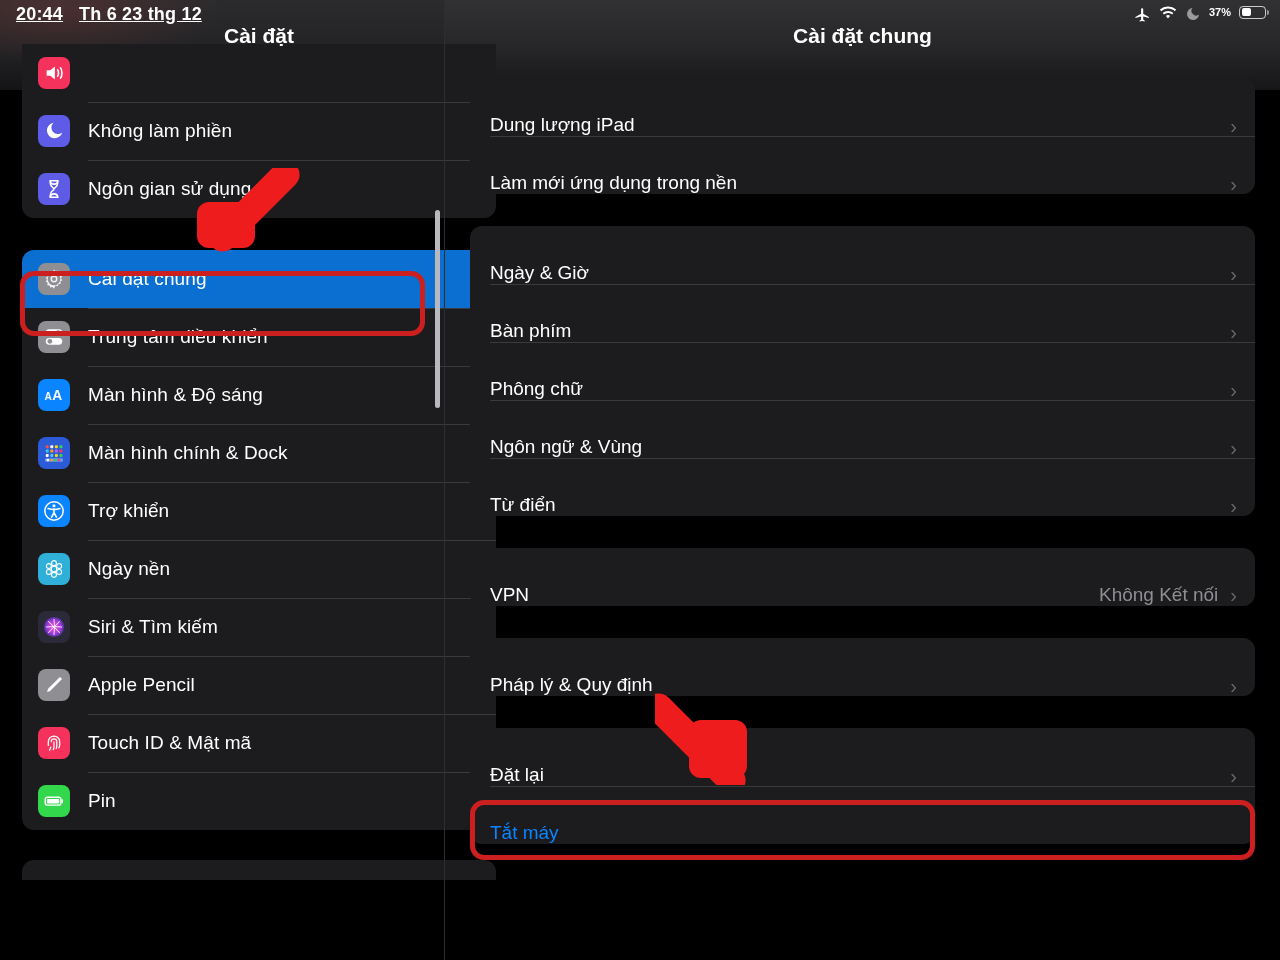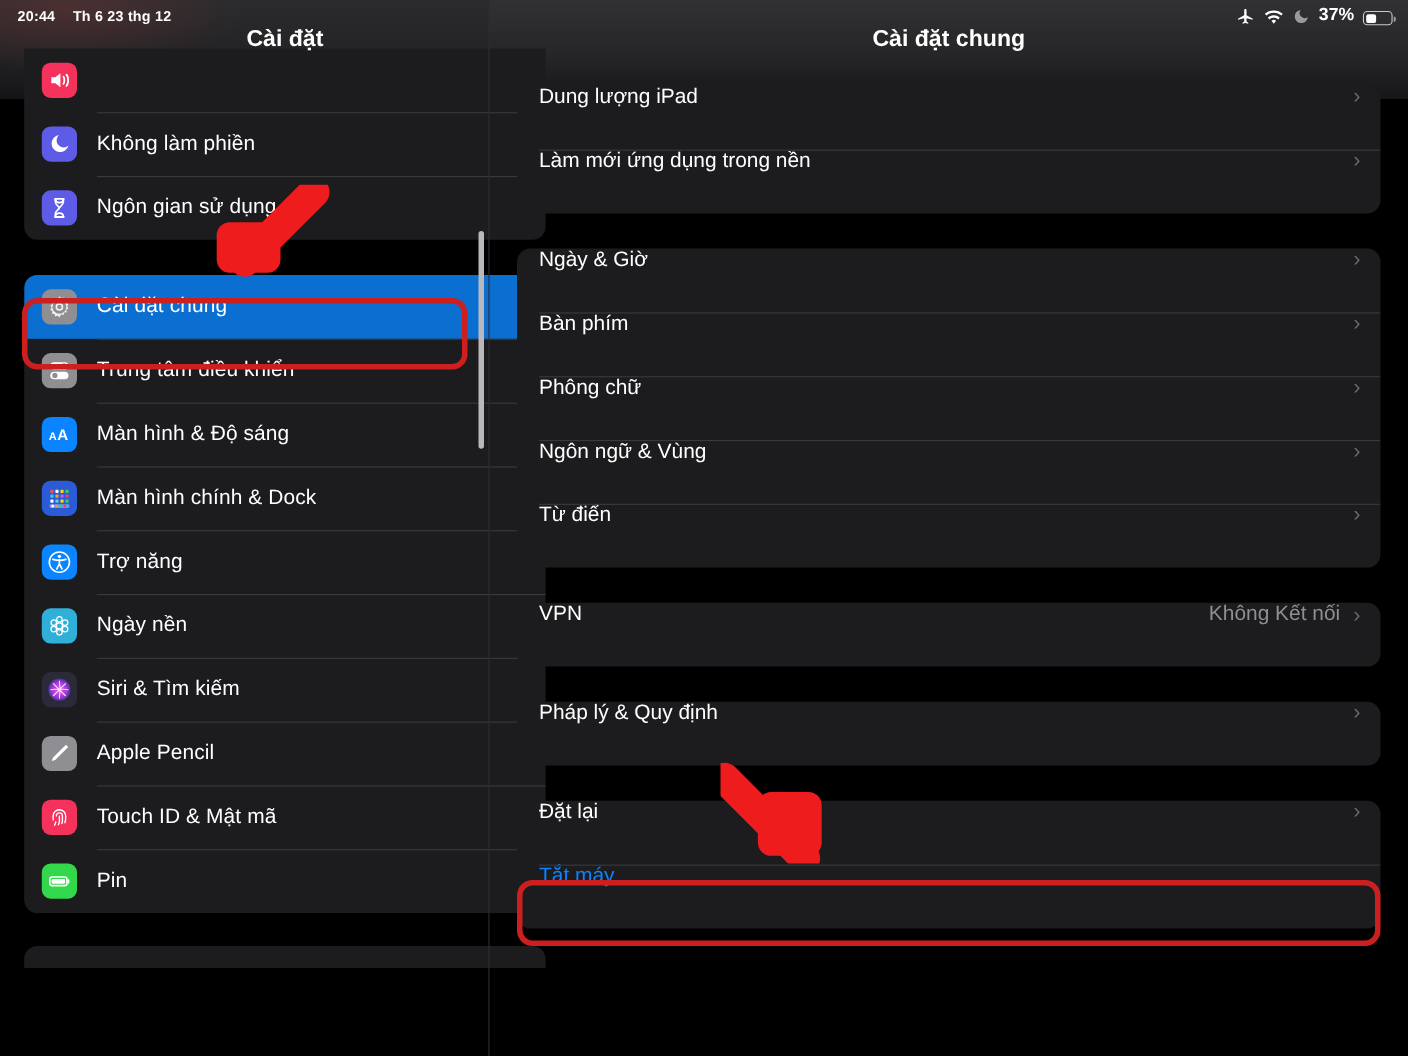--- a/index.html
+++ b/index.html
@@ -11,22 +11,22 @@
     overflow:hidden;
   }
   #root { position:relative; width:1280px; height:960px; overflow:hidden; }
 
   
   .statusbar{
     position:absolute; top:0; left:0; width:1280px; height:28px;
     display:flex; align-items:center; justify-content:space-between;
     padding:0 14px 0 16px; z-index:30;
   }
-  .sb-left{ display:flex; align-items:flex-end; gap:16px; font-size:13px; font-weight:bold; letter-spacing:.2px;}
-  .sb-right{ display:flex; align-items:flex-end; gap:8px; font-size:16px; font-weight:bold;}
+  .sb-left{ display:flex; align-items:flex-end; gap:16px; font-size:18px; font-weight:bold; letter-spacing:.2px;text-decoration:underline;}
+  .sb-right{ display:flex; align-items:flex-start; gap:8px; font-size:11px; font-weight:bold;}
   .sb-icon{ display:inline-flex; align-items:center; justify-content:center; }
   .battery{
     width:27px; height:13px; border:1.5px solid rgba(255,255,255,.75);
     border-radius:4px; position:relative; display:inline-block;
   }
   .battery:after{
     content:""; position:absolute; right:-4px; top:3.5px; width:2.5px; height:5px;
     background:rgba(255,255,255,.5); border-radius:0 2px 2px 0;
   }
   .battery span{
@@ -78,21 +78,21 @@
     display:flex; align-items:center; height:58px; padding-right:14px;
   }
   .s-row.selected{ background:#0a6fd1; }
   .s-row.selected .s-label:before{ display:none; }
 
   
   .gi{ width:22px; height:22px; display:block; }
 
   
   .r-row{
-    position:relative; display:flex; align-items:flex-start; justify-content:space-between;
+    position:relative; display:flex; align-items:flex-end; justify-content:space-between;
     height:58px; padding:0 18px 0 20px; font-size:19px;gap:21px;
   }
   .r-row + .r-row:before{
     content:""; position:absolute; left:20px; right:0; top:0; height:1px; background:#3a3a3c;
   }
   .r-val{ display:flex; align-items:center; gap:12px; color:#8e8e93; font-size:19px;}
   .chev{ color:#68686d; font-size:20px; line-height:1; font-weight:normal; }
   .r-label.blue{ color:#0a84ff; }
   .gap{ height:32px; }
 
@@ -206,21 +206,21 @@
           </div>
           <div class="s-row">
             <span class="s-icon" style="background:#0a84ff">
               <svg class="gi" viewBox="0 0 24 24">
                 <circle cx="12" cy="12" r="10" fill="none" stroke="#fff" stroke-width="1.6"></circle>
                 <circle cx="12" cy="6.3" r="1.7" fill="#fff"></circle>
                 <path d="M5.6 9.3c4.2 1.3 8.6 1.3 12.8 0" stroke="#fff" stroke-width="1.7" fill="none" stroke-linecap="round"></path>
                 <path d="M12 9.6v4.2M12 13.8l-2.6 5M12 13.8l2.6 5" stroke="#fff" stroke-width="1.7" fill="none" stroke-linecap="round"></path>
               </svg>
             </span>
-            <span class="s-label">Trợ năng</span>
+            <span class="s-label">Trợ khiển</span>
           </div>
           <div class="s-row">
             <span class="s-icon" style="background:#30b0d8">
               <svg class="gi" viewBox="0 0 24 24" fill="none" stroke="#fff" stroke-width="1.2">
                 <circle cx="12" cy="12" r="3"></circle>
                 <circle cx="12" cy="5.6" r="2.7"></circle>
                 <circle cx="12" cy="18.4" r="2.7"></circle>
                 <circle cx="6.4" cy="8.8" r="2.7"></circle>
                 <circle cx="17.6" cy="8.8" r="2.7"></circle>
                 <circle cx="6.4" cy="15.2" r="2.7"></circle>

